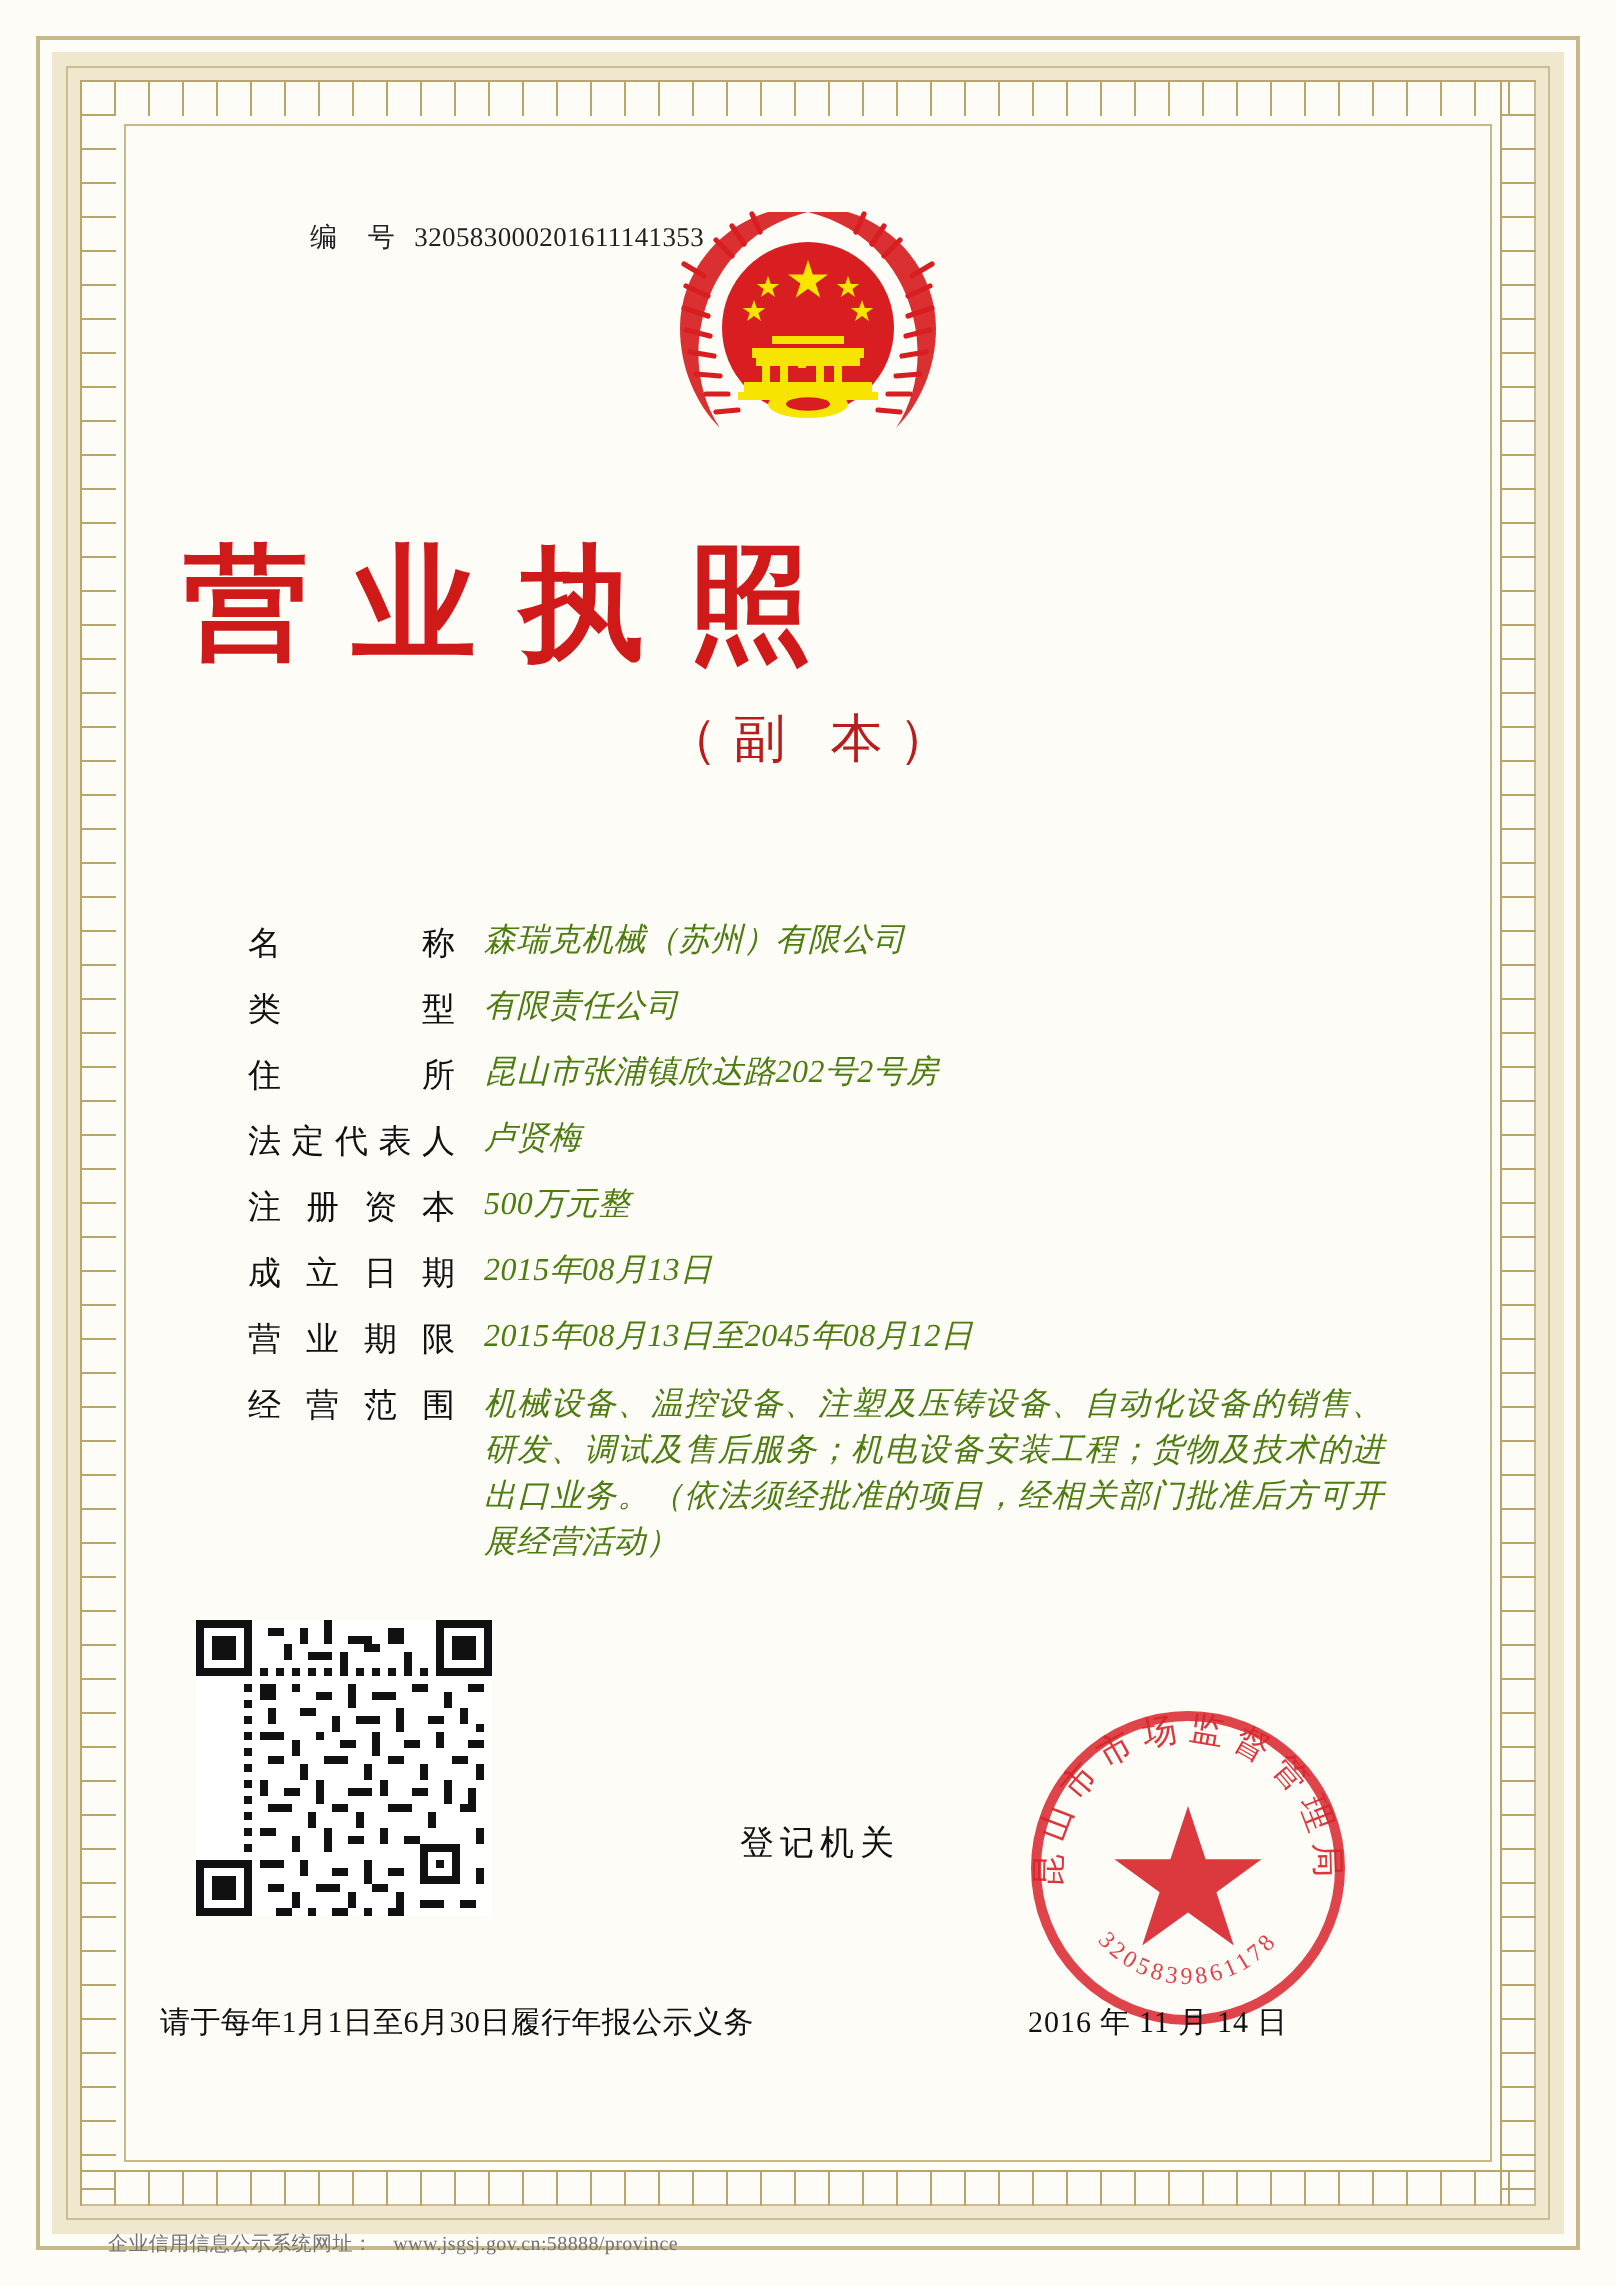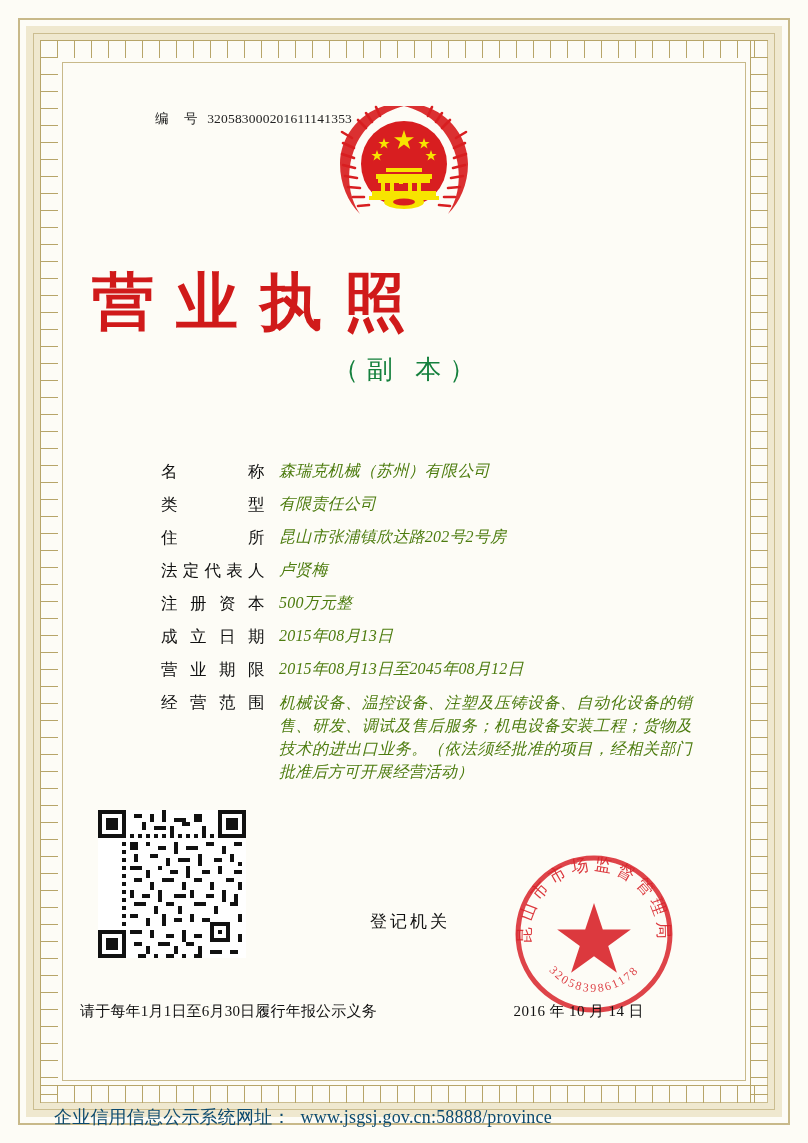--- a/index.html
+++ b/index.html
@@ -126,21 +126,21 @@
     text-indent: 22px;
     color: #d01a1a;
     font-family: "Liberation Serif", serif;
   }
   .subtitle {
     position: absolute;
     top: 282px;
     left: 0; right: 0;
     text-align: center;
     font-size: 26px;
-    color: #15803d;
+    color: #b91c1c;
     letter-spacing: 8px;
     text-indent: 8px;
   }
 
   .credit-row {
     position: absolute;
     top: 348px;
     right: 10px;
     font-size: 15px;
     color: #1a1a1a;
@@ -154,21 +154,20 @@
   .fields {
     position: absolute;
     top: 390px;
     left: 54px;
     right: 16px;
   }
   .field {
     display: flex;
     align-items: flex-start;
     margin-bottom: 10px;
-    margin-left: 37px;
   }
   .field-label {
     width: 104px;
     flex: 0 0 104px;
     font-size: 16.5px;
     letter-spacing: 0.5px;
     color: #111;
     text-align: justify;
     text-align-last: justify;
     font-weight: normal;
@@ -241,22 +240,22 @@
   .footer {
     position: absolute;
     left: 0; right: 0;
     bottom: 14px;
     height: 24px;
   }
   .footer-left {
     position: absolute;
     left: 54px;
     bottom: 0;
-    font-size: 18px;
-    color: #0c4a6e;
+    font-size: 10px;
+    color: #737373;
     letter-spacing: 0.2px;
   }
   .footer-right {
     position: absolute;
     right: 54px;
     bottom: 0;
     font-size: 13px;
     color: #222;
     letter-spacing: 0.6px;
   }
@@ -520,21 +519,21 @@
           <textPath href="#sealArc" startOffset="50%" text-anchor="middle">昆山市市场监督管理局</textPath>
         </text>
         <text font-size="12" fill="#d8232a" opacity="0.85" font-family="'Liberation Serif', serif" letter-spacing="2">
           <textPath href="#sealArcBottom" startOffset="50%" text-anchor="middle">3205839861178</textPath>
         </text>
       </svg>
     </div>
 
     <div class="annual-note">请于每年1月1日至6月30日履行年报公示义务</div>
     <div class="issue-date">
-      <span>2016</span><span>年</span><span>10</span><span>月</span><span>14</span><span>日</span>
+      <span>2016</span><span>年</span><span>11</span><span>月</span><span>14</span><span>日</span>
     </div>
 
   </div>
 
   <div class="footer">
     <div class="footer-left">
       <span>企业信用信息公示系统网址：</span><span class="footer-url">www.jsgsj.gov.cn:58888/province</span>
     </div>
   </div>
 

